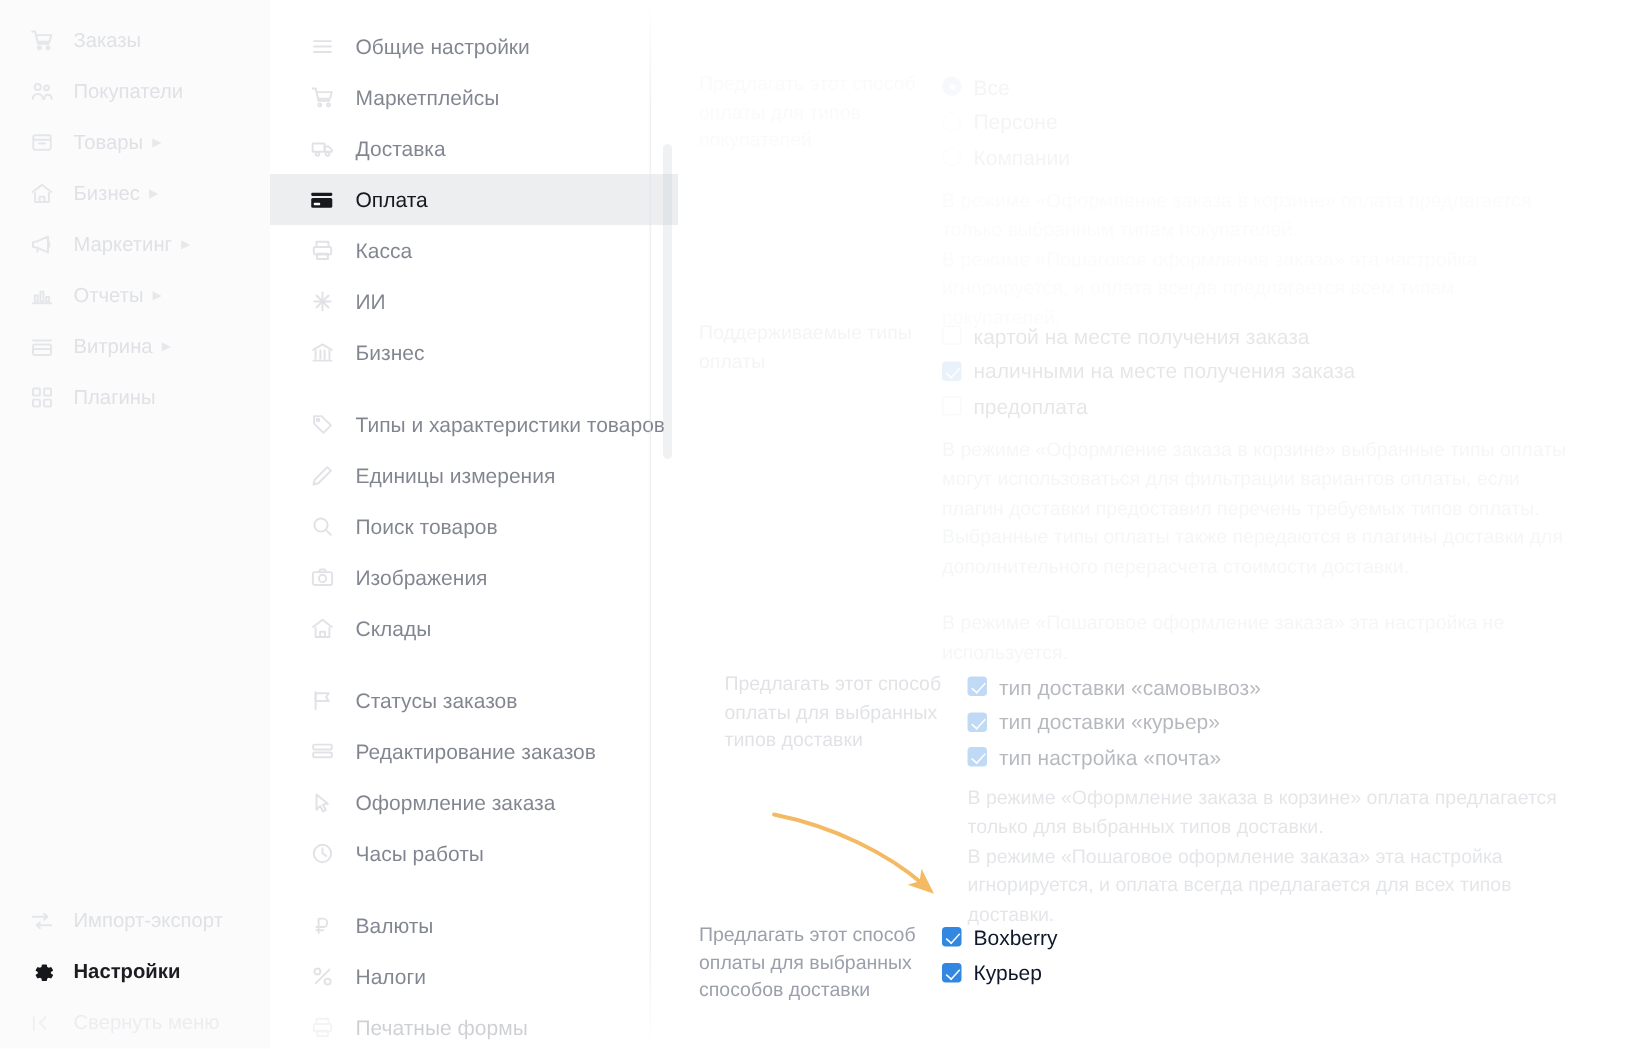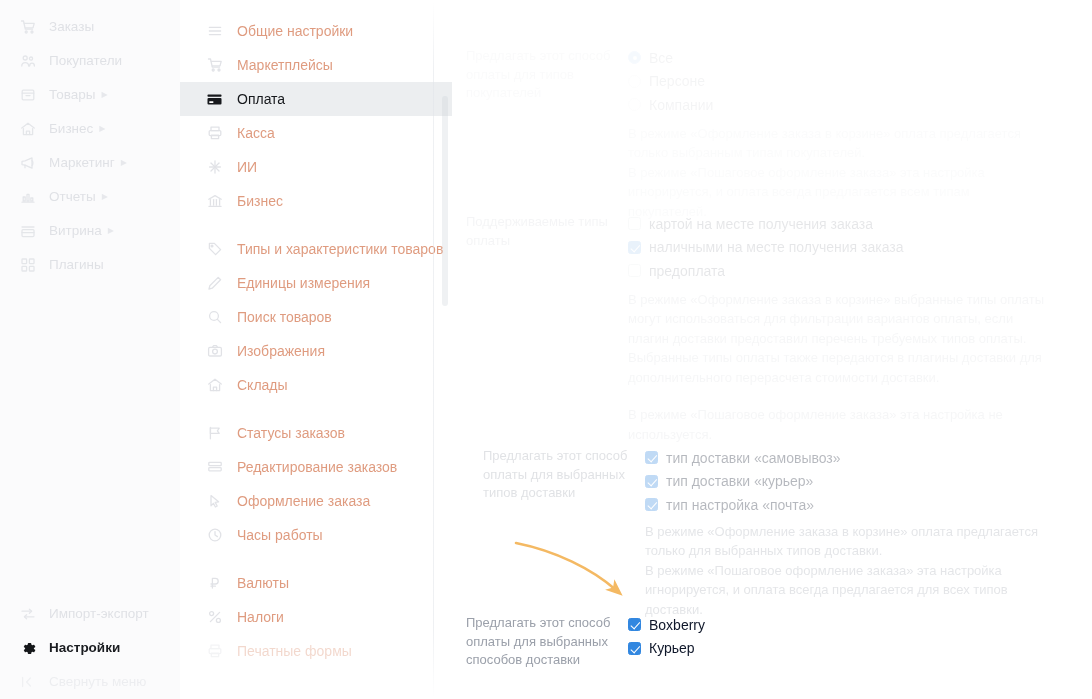--- a/index.html
+++ b/index.html
@@ -78,21 +78,21 @@
     box-sizing: border-box;
     padding-top: 14px;
   }
   .sub-item {
     display: flex;
     align-items: center;
     height: 34px;
     padding-left: 25px;
     box-sizing: border-box;
     font-size: 14px;
-    color: #c2410c;
+    color: #0f172a;
     white-space: nowrap;
     opacity: .52;
   }
   .sub-item .ico {
     width: 19px; height: 17px;
     margin-right: 13px;
     flex: 0 0 19px;
     display:flex; align-items:center; justify-content:center;
     color: #c6c9d1;
   }
@@ -381,20 +381,31 @@
           <span class="ico">
             <svg width="16" height="16" viewBox="0 0 16 16" fill="none" stroke="currentColor" stroke-width="1.3" stroke-linecap="round" stroke-linejoin="round">
               <path d="M1.5 2h2l1.8 8.2h7.2"></path>
               <path d="M4.2 4.4h10l-1.2 4.4H5.2"></path>
               <circle cx="6.2" cy="13" r="1"></circle>
               <circle cx="12" cy="13" r="1"></circle>
             </svg>
           </span>
           <span class="label">Маркетплейсы</span>
         </div>
+        <div class="sub-item">
+          <span class="ico">
+            <svg width="16" height="16" viewBox="0 0 16 16" fill="none" stroke="currentColor" stroke-width="1.3" stroke-linecap="round" stroke-linejoin="round">
+              <rect x="1.4" y="4.6" width="8" height="5.6" rx=".6"></rect>
+              <path d="M9.4 6.6h2.6l2.2 2.2v1.4H9.4z"></path>
+              <circle cx="4.6" cy="11.6" r="1.2"></circle>
+              <circle cx="11.4" cy="11.6" r="1.2"></circle>
+            </svg>
+          </span>
+          <span class="label">Доставка</span>
+        </div>
         <div class="sub-item selected">
           <span class="ico">
             <svg width="17" height="17" viewBox="0 0 16 16" fill="currentColor">
               <rect x="1.4" y="3.3" width="13.2" height="2" rx=".7"></rect>
               <rect x="1.4" y="6.6" width="13.2" height="6.1" rx="1"></rect>
               <rect x="3" y="9.6" width="4" height="1.6" rx=".5" fill="#fff"></rect>
             </svg>
           </span>
           <span class="label">Оплата</span>
         </div>

